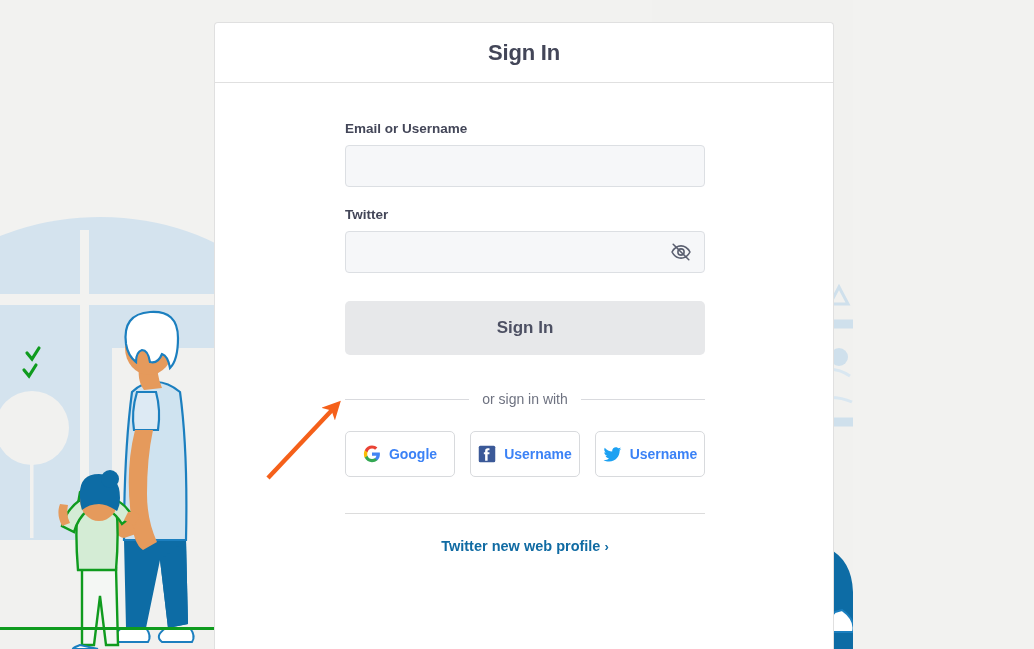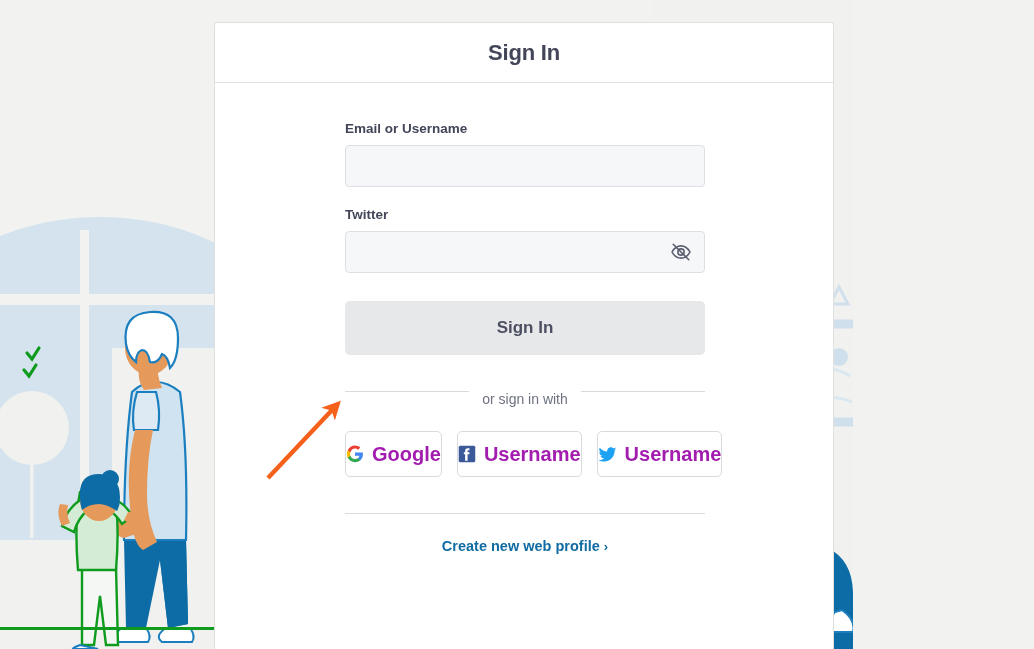--- a/index.html
+++ b/index.html
@@ -69,37 +69,37 @@
     width: 360px; height: 54px;
     margin-top: 28px;
     background: #e7e8ea;
     border: none; border-radius: 5px;
     font-family: "Liberation Sans", sans-serif;
     font-size: 17px; font-weight: bold; color: #4d5063;
     cursor: pointer;
   }
 
   .divider {
-    display: flex; align-items: flex-start; gap: 13px;
+    display: flex; align-items: center; gap: 13px;
     width: 360px; margin-top: 36px;
   }
   .divider-line { flex: 1; height: 1px; background: #d9dade; }
   .divider-text { font-size: 14px; color: #6e7280; white-space: nowrap; }
 
   .social-row { display: flex; gap: 15px; width: 360px; margin-top: 24px; }
   .social-btn {
     flex: 1; height: 46px;
     background: #ffffff;
     border: 1px solid #d8dadd;
     border-radius: 5px;
     display: flex; align-items: center; justify-content: center; gap: 8px;
     cursor: pointer;
     font-family: "Liberation Sans", sans-serif;
   }
-  .social-label { font-size: 20px; font-weight: bold; color: #a21caf; }
+  .social-label { font-size: 14px; font-weight: bold; color: #3b82f6; }
 
   .footer-rule { width: 360px; height: 1px; background: #dcdcdc; margin-top: 36px; }
   .footer-links { width: 360px; margin-top: 24px; text-align: center; }
   .footer-link {
     display: block;
     font-size: 14.5px; font-weight: bold; color: #106ba3;
     text-decoration: none;
     margin-bottom: 7px;
     white-space: nowrap;
   }
@@ -299,21 +299,21 @@
             <path fill="#1da1f2" d="M23 4.9c-.8.4-1.7.6-2.6.8 1-.6 1.7-1.5 2-2.6-.9.5-1.9.9-2.9 1.1-.8-.9-2-1.5-3.3-1.5-2.5 0-4.6 2.1-4.6 4.6 0 .4 0 .7.1 1-3.8-.2-7.2-2-9.5-4.8-.4.7-.6 1.5-.6 2.3 0 1.6.8 3 2 3.8-.7 0-1.4-.2-2-.6v.1c0 2.2 1.6 4.1 3.7 4.5-.4.1-.8.2-1.2.2-.3 0-.6 0-.9-.1.6 1.8 2.3 3.1 4.3 3.2-1.6 1.2-3.5 2-5.7 2-.4 0-.7 0-1.1-.1 2 1.3 4.5 2.1 7.1 2.1 8.5 0 13.2-7.1 13.2-13.2v-.6c.9-.7 1.7-1.5 2.3-2.4z"></path>
           </svg>
           <span class="social-label">Username</span>
         </button>
 
       </div>
 
       <div class="footer-rule"></div>
       <div class="footer-links">
         <a class="footer-link" href="#">
-          <span>Create new web profile</span>
+          <span>Twitter new web profile</span>
           <span class="chev">›</span>
         </a>
       </div>
 
     </div>
   </div>
 
   <svg class="annot" viewBox="0 0 100 98">
     <defs>
       <marker id="arrowhead" markerWidth="4.2" markerHeight="4.2" refX="1.6" refY="2.1" orient="auto">

